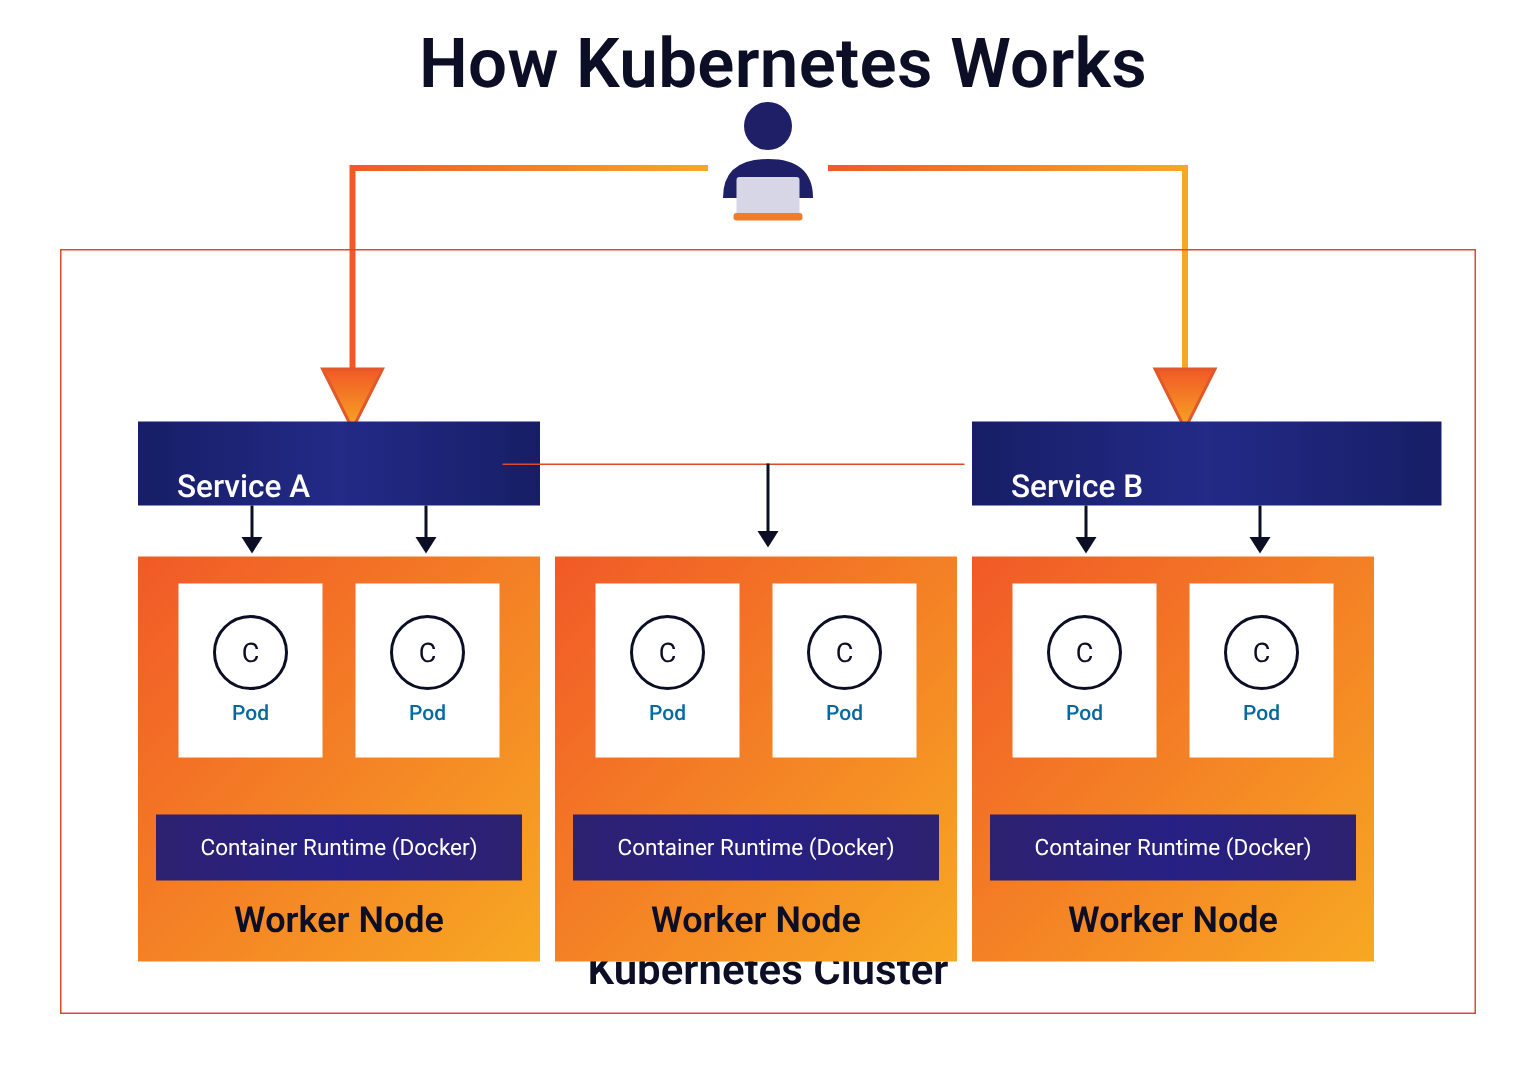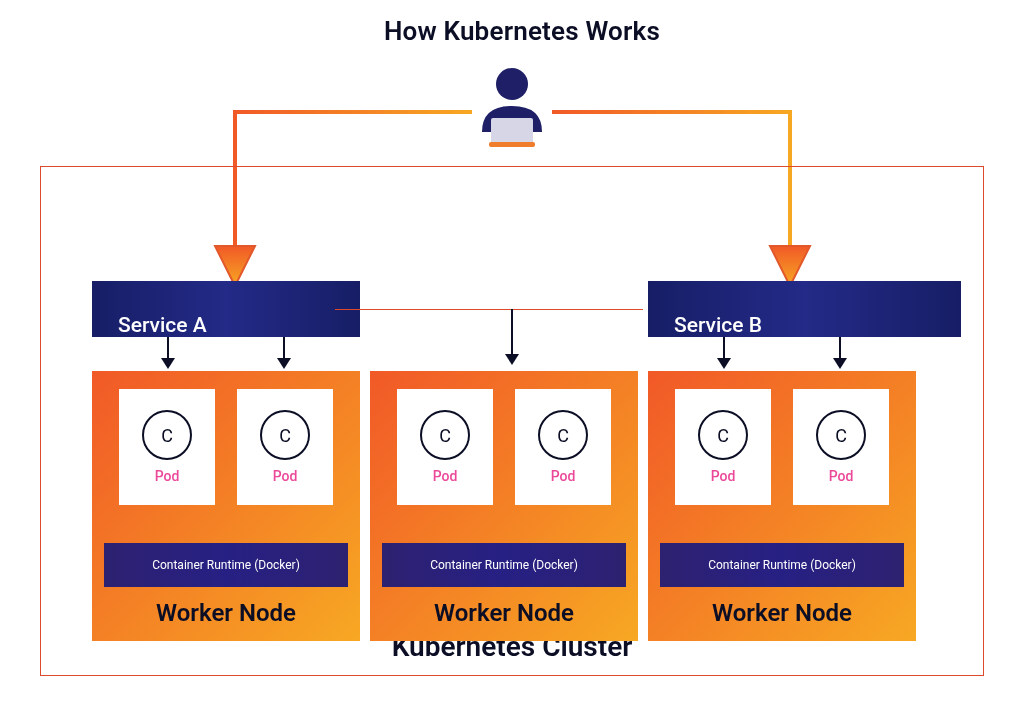--- a/index.html
+++ b/index.html
@@ -9,21 +9,21 @@
     height: 717px;
     background: #ffffff;
     position: relative;
     color: #0a0a1a;
   }
   .title {
     position: absolute;
     top: 16px;
     left: 0; right: 0;
     text-align: center;
-    font-size: 26px;
+    font-size: 46px;
     font-weight: 600;
     color: #0b0e24;
     letter-spacing: .2px;
     padding-left: 20px;
   }
   
   .user-icon {
     position: absolute;
     left: 50%; top: 62px;
     transform: translateX(-50%);
@@ -98,29 +98,29 @@
     border: 2px solid #0b0e24;
     border-radius: 50%;
     display: flex; align-items:center; justify-content:center;
     font-weight: 400;
     font-size: 18px;
     color:#0b0e24;
   }
   .pod-label {
     font-size: 14px;
     font-weight: 500;
-    color:#ec4899;
+    color:#0369a1;
   }
   .runtime-bar {
     position: absolute;
     left: 12px; right: 12px; bottom: 54px;
     height: 44px;
     background: linear-gradient(90deg, #2d2170 0%, #272084 50%, #2d2170 100%);
     color: #fff;
-    font-size: 12px;
+    font-size: 15px;
     font-weight: 400;
     display: flex; align-items: center; justify-content: center;
   }
   .worker-label {
     position: absolute;
     left: 0; right: 0; bottom: 14px;
     text-align: center;
     font-size: 24px;
     font-weight: 600;
     color: #0b0e24;

